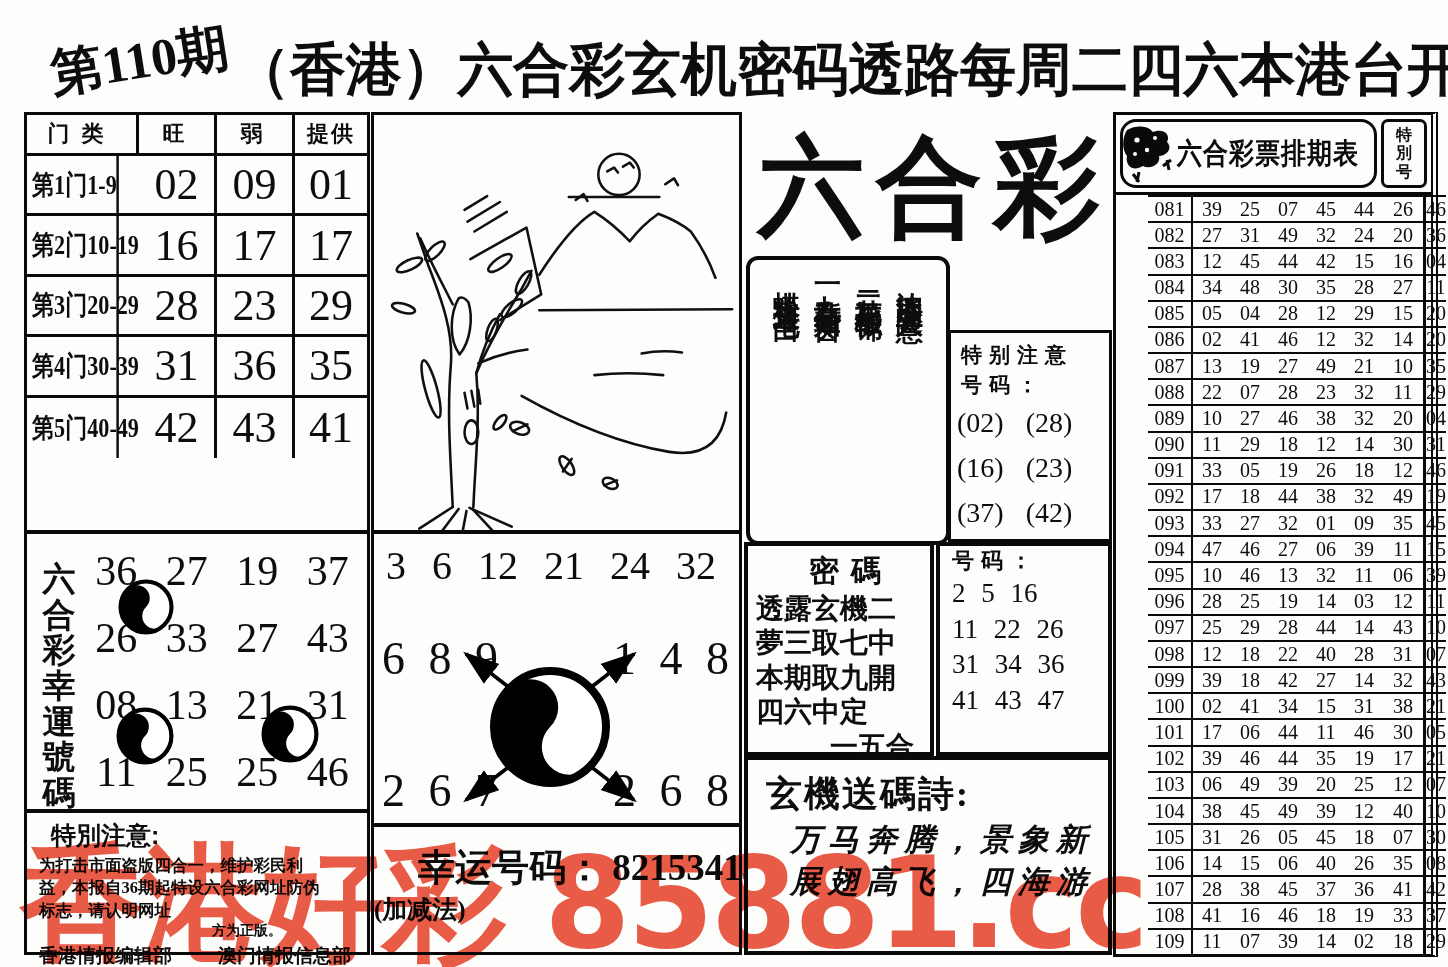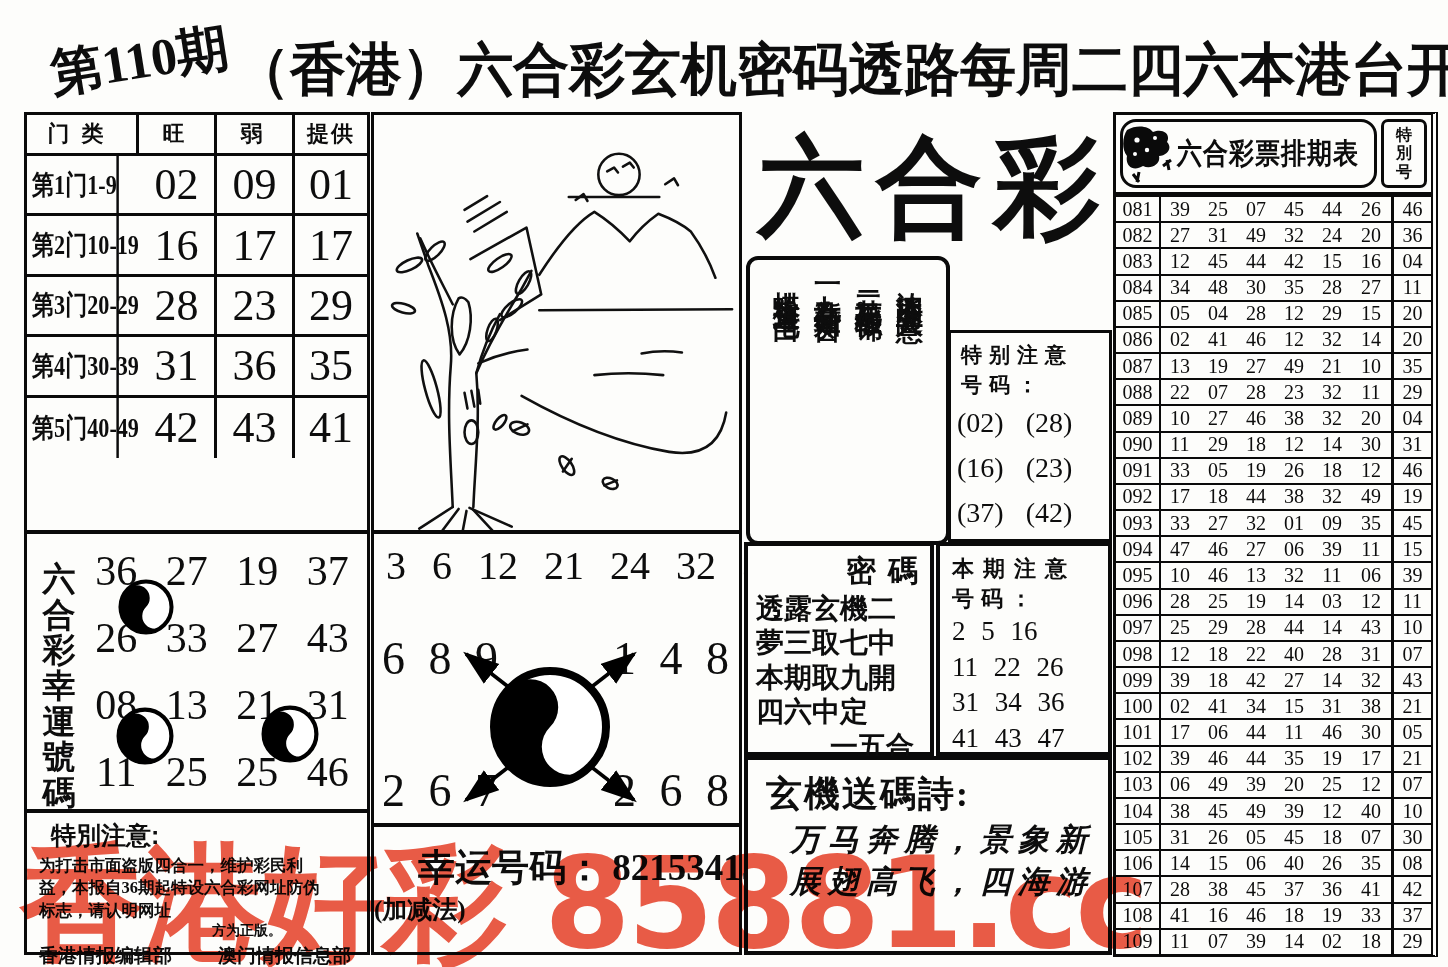--- a/index.html
+++ b/index.html
@@ -55,21 +55,21 @@
             display:flex;justify-content:center;}
   #poem-cols{writing-mode:vertical-rl;padding:10px 4px;font-size:27px;font-weight:bold;
              letter-spacing:4px;height:260px;}
   #poem-cols span{display:block;margin:0 5px;}
   
   .sp-title{font-size:21px;font-weight:bold;letter-spacing:7px;padding:8px 0 0 10px;white-space:nowrap;}
   .sp-sub{font-size:21px;font-weight:bold;letter-spacing:7px;padding:2px 0 0 10px;}
   #special-rows{padding:2px 0 0 6px;}
   .sp-row{display:flex;gap:22px;font-size:28px;line-height:1.6;}
   
-  .mima-title{text-align:right;font-size:30px;font-weight:bold;letter-spacing:12px;padding-top:5px;padding-left:24px;}
+  .mima-title{text-align:center;font-size:30px;font-weight:bold;letter-spacing:12px;padding-top:5px;padding-left:24px;}
   #mima-lines{padding-left:8px;font-size:28px;font-weight:bold;line-height:1.23;}
   #mima-lines .mr{text-align:right;padding-right:16px;}
   
   .cur-title{font-size:22px;font-weight:bold;letter-spacing:9px;padding:8px 0 0 12px;white-space:nowrap;}
   .cur-sub{font-size:22px;font-weight:bold;letter-spacing:7px;padding-left:12px;}
   #current-rows{padding-left:12px;font-size:27px;line-height:1.32;word-spacing:9px;}
   
   .p2-title{font-size:36px;font-weight:bold;padding:10px 0 0 18px;letter-spacing:2px;}
   .p2-line{font-size:31px;font-weight:bold;font-style:italic;padding-left:42px;margin-top:0;
            letter-spacing:7px;white-space:nowrap;}
@@ -79,21 +79,21 @@
              border-bottom:3px solid #0a0a0a;}
   .sched-title-cell{flex:1;border:3px solid #0a0a0a;border-radius:16px;display:flex;
                     align-items:center;position:relative;overflow:hidden;}
   .sched-title-cell span.t{font-size:25px;font-weight:bold;letter-spacing:1px;margin-left:2px;
                            transform:scaleY(1.15);white-space:nowrap;}
   .sched-sp-cell{width:40px;border:3px solid #0a0a0a;border-radius:7px;display:flex;
                  align-items:center;justify-content:center;}
   .sched-sp-cell span{width:18px;font-size:16px;font-weight:bold;line-height:1.15;
                       word-break:break-all;text-align:center;}
   #sched-body{position:absolute;top:80px;bottom:0;left:0;right:0;display:grid;
-              grid-template-rows:repeat(29,1fr);}
+              grid-template-rows:repeat(29,1fr);padding-left:32px;}
   .s-row{display:grid;grid-template-columns:45px 38px 38px 38px 38px 38px 40px 1fr;
          border-top:2px solid #0a0a0a;}
   .s-row div{display:flex;align-items:center;justify-content:center;font-size:20px;}
   .s-period{border-right:2px solid #0a0a0a;font-size:19px;}
   .s-num{}
   .s-special{border-left:3px solid #0a0a0a;}
   
   .watermark{position:absolute;left:20px;top:822px;font-size:124px;font-weight:bold;
              font-family:"DejaVu Sans",sans-serif;color:#e84a33;opacity:0.9;
              mix-blend-mode:multiply;white-space:nowrap;letter-spacing:-3px;z-index:40;
@@ -323,21 +323,20 @@
     <div id="mima-lines">
         <div>透露玄機二</div>
         <div>夢三取七中</div>
         <div>本期取九開</div>
         <div>四六中定</div>
         <div class="mr">一五合</div>
       </div>
   </div>
 
   <div class="box thick" style="left:936px;top:542px;width:176px;height:214px;">
-    <div class="cur-title">本期注意</div>
     <div class="cur-sub">号码：</div>
     <div id="current-rows">
         <div>2 5 16</div>
         <div>11 22 26</div>
         <div>31 34 36</div>
         <div>41 43 47</div>
       </div>
   </div>
 
   <div class="box thick" style="left:744px;top:756px;width:368px;height:199px;">

